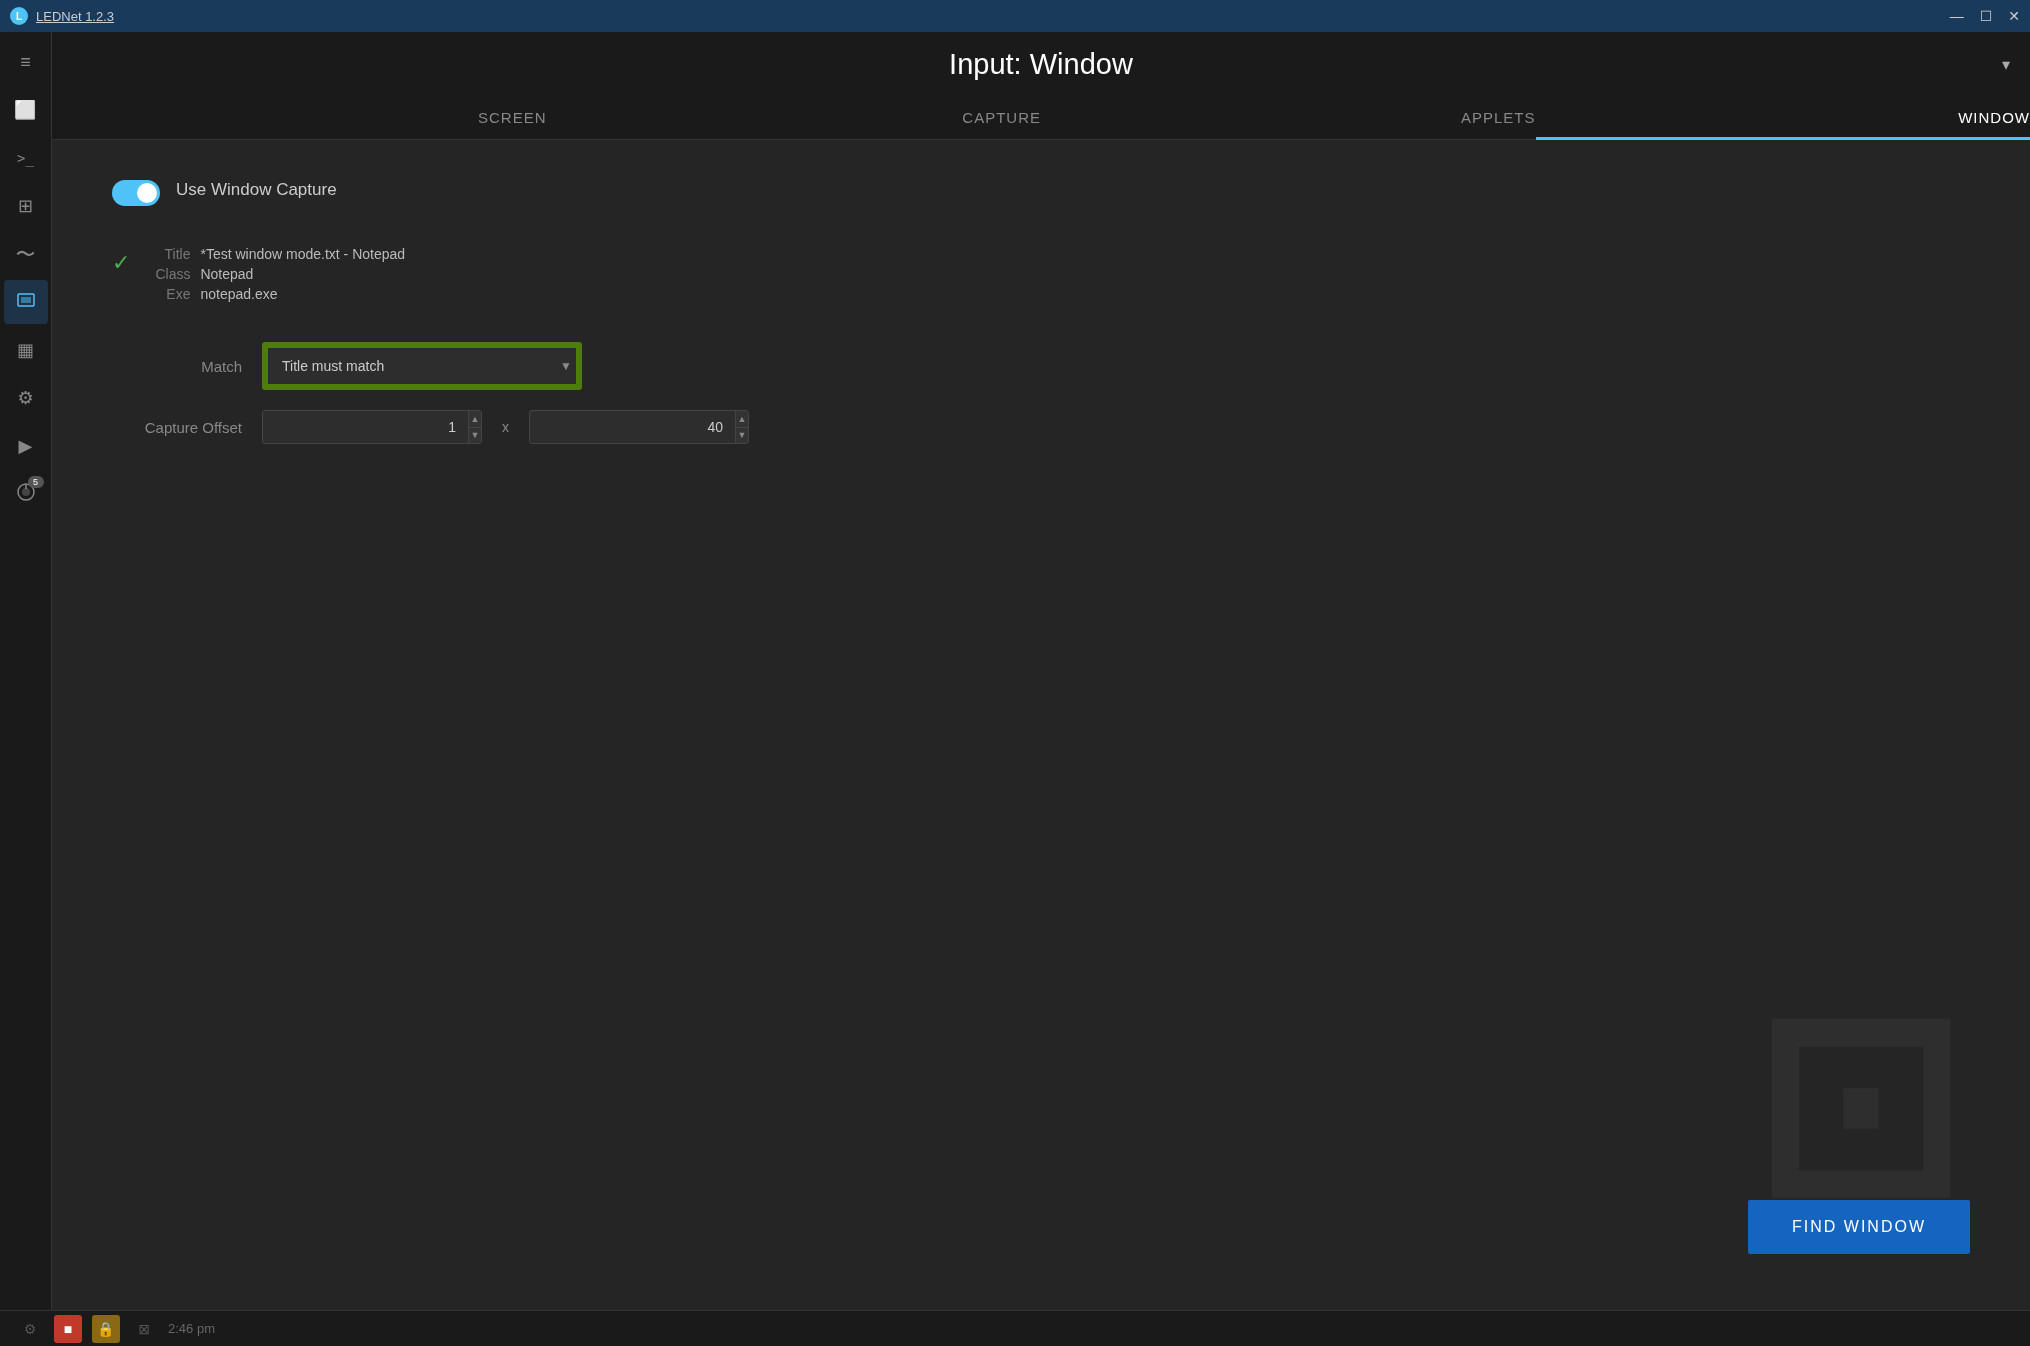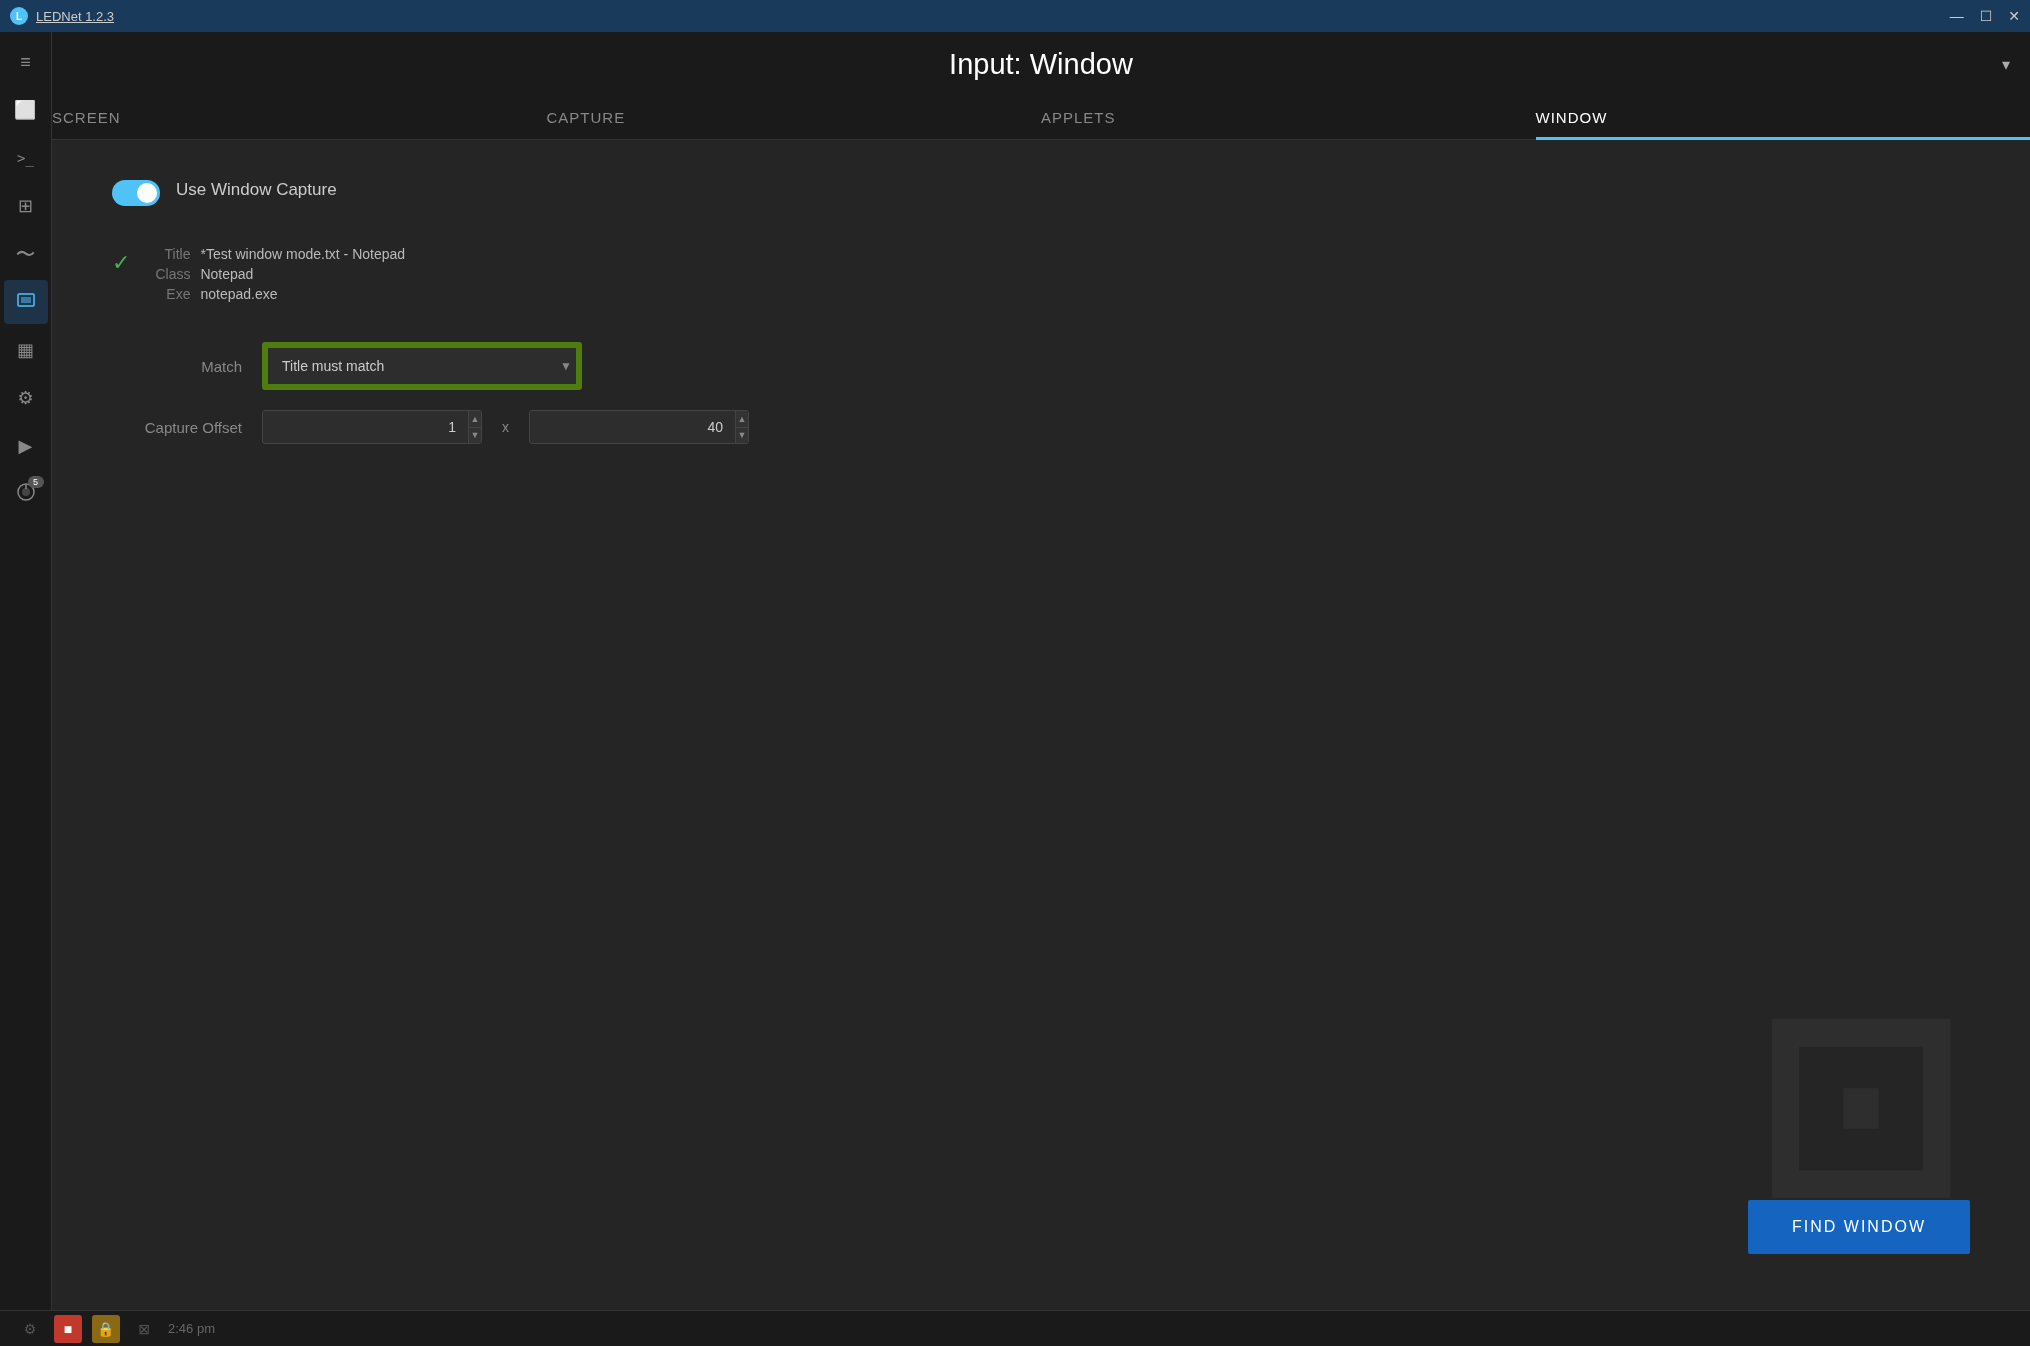--- a/index.html
+++ b/index.html
@@ -133,21 +133,21 @@
     .tabs {
       display: flex;
       background: #1a1a1a;
       border-bottom: 1px solid #333;
       height: 44px;
     }
     .tab {
       flex: 1;
       display: flex;
       align-items: center;
-      justify-content: flex-start;
+      justify-content: flex-end;
       color: #888;
       font-size: 15px;
       letter-spacing: 1px;
       cursor: pointer;
       border-bottom: 2px solid transparent;
       position: relative;
       top: 1px;
     }
     .tab.active {
       color: #fff;

